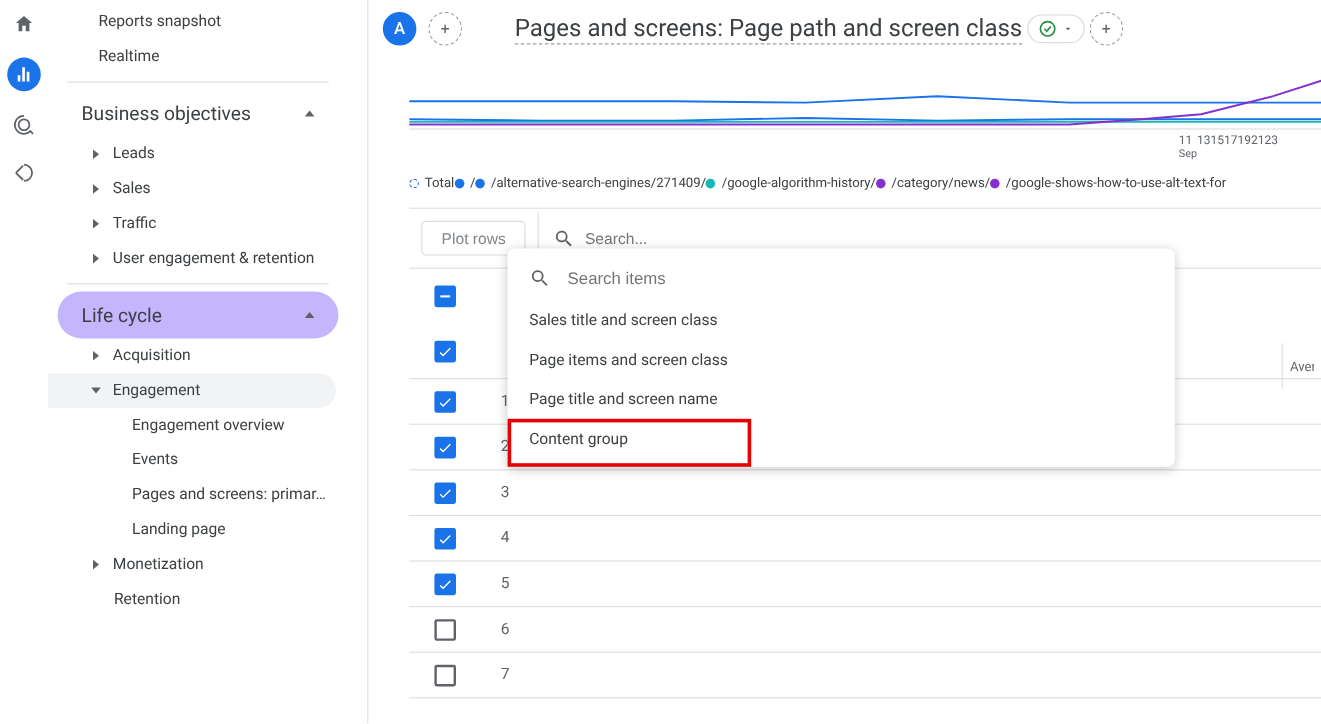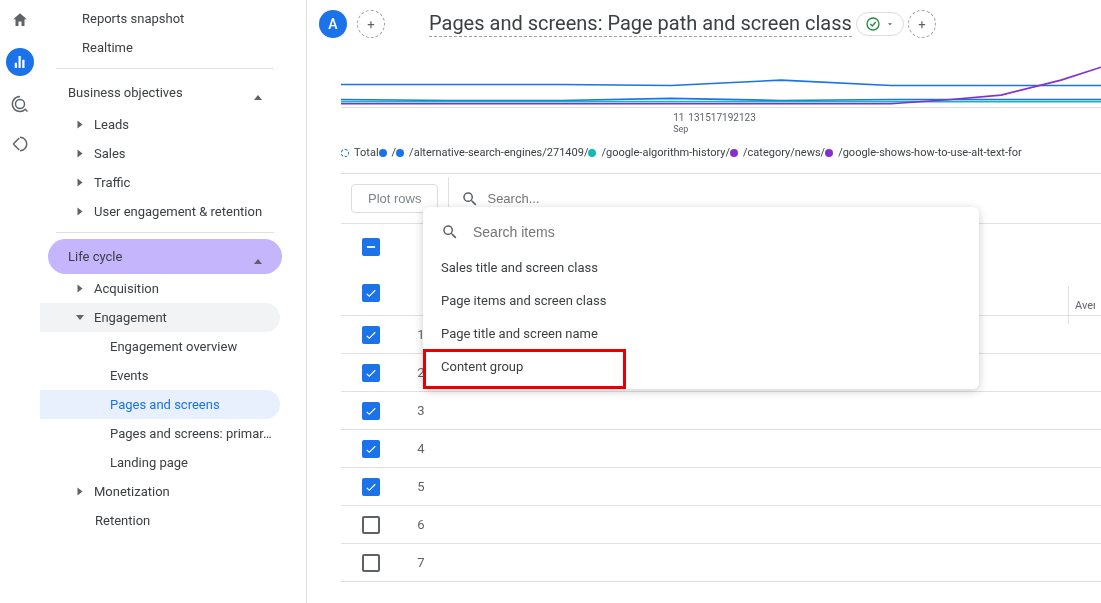--- a/index.html
+++ b/index.html
@@ -4,39 +4,39 @@
 <style>
   *{box-sizing:border-box;margin:0;padding:0}
   body{font-family:'Google Sans',Roboto,Arial,sans-serif;font-size:13px;color:#3c4043;background:#fff;width:1101px;height:603px;overflow:hidden;position:relative}
   .rail{position:absolute;left:0;top:0;width:40px;height:100%;display:flex;flex-direction:column;align-items:center;padding-top:8px;gap:16px}
   .rail-ic{width:24px;height:24px;display:flex;align-items:center;justify-content:center;border-radius:50%;color:#5f6368;cursor:pointer}
   .rail-ic.sel{background:#1a73e8;color:#fff;width:28px;height:28px}
   .rail-ic svg{width:18px;height:18px;fill:currentColor}
   .sidebar{position:absolute;left:40px;top:0;width:250px;height:100%;overflow-y:auto;padding:4px 0}
   .sb-item{padding:7px 12px 7px 24px;font-size:13px;color:#3c4043;cursor:pointer;display:flex;align-items:center}
   .sb-subsub{padding-left:70px;font-size:13px;color:#3c4043}
-  .sb-item.header{font-weight:400;padding:10px 20px;font-size:13px;display:flex;justify-content:space-between;align-items:flex-end;margin:0 8px;border-radius:20px}
+  .sb-item.header{font-weight:400;padding:10px 20px;font-size:16px;display:flex;justify-content:space-between;align-items:center;margin:0 8px;border-radius:20px}
   .sb-item.header.hl{background:#c4b5fd}
   .arrow{width:0;height:0;border-left:4px solid transparent;border-right:4px solid transparent;border-bottom:5px solid #5f6368;display:inline-block}
   .li-row{display:flex;align-items:center;padding:7px 12px 7px 36px;gap:10px}
   .li-row.exp .tri{transform:rotate(180deg)}
   .tri{width:0;height:0;border-left:4px solid transparent;border-right:4px solid transparent;border-bottom:5px solid #5f6368;transform:rotate(90deg);flex-shrink:0}
   .sb-sel{background:#e8f0fe;color:#1a73e8;border-radius:0 20px 20px 0;margin-right:10px}
   .sb-eng{background:#f1f3f4;border-radius:0 20px 20px 0;margin-right:10px}
   .divider{height:1px;background:#e0e0e0;margin:6px 16px}
   .main{position:absolute;left:306px;top:0;right:0;height:100%;border-left:1px solid #e0e0e0}
   .topbar{display:flex;align-items:center;padding:10px 12px;gap:10px}
   .avatar{width:28px;height:28px;border-radius:50%;background:#1a73e8;color:#fff;display:flex;align-items:center;justify-content:center;font-weight:500;font-size:14px}
   .dashed-circle{width:28px;height:28px;border-radius:50%;border:1px dashed #9aa0a6;display:flex;align-items:center;justify-content:center;color:#5f6368;cursor:pointer}
   .title-row{display:flex;align-items:center;gap:4px;margin-left:34px}
   .page-title{font-size:20px;color:#3c4043;border-bottom:1px dashed #9aa0a6;padding-bottom:1px}
   .check-chip{border:1px solid #dadce0;border-radius:14px;padding:3px 8px;display:flex;align-items:center;gap:4px;cursor:pointer}
   .chart{margin-left:34px;height:60px;position:relative;border-bottom:1px solid #e0e0e0}
   .chart svg{width:100%;height:60px}
-  .xlabels{display:flex;justify-content:center;padding:4px 49px 4px 36px;font-size:10px;color:#5f6368;margin-left:34px}
+  .xlabels{display:flex;justify-content:flex-end;padding:4px 36px 4px 36px;font-size:10px;color:#5f6368;margin-left:34px}
   .legend{display:flex;padding:8px 0 8px 34px;font-size:11px;color:#3c4043;align-items:center;flex-wrap:nowrap;overflow:hidden}
   .lg-item{display:flex;align-items:center;gap:5px;white-space:nowrap}
   .dot{width:8px;height:8px;border-radius:50%;flex-shrink:0}
   .dot.dashed{border:1px dashed #1a73e8;background:transparent}
   .tbl-area{margin-left:34px;margin-top:6px}
   .tbl-top{display:flex;align-items:center;border-top:1px solid #e0e0e0;border-bottom:1px solid #e0e0e0}
   .plot-btn{margin:10px;padding:6px 16px;border:1px solid #dadce0;background:#fff;border-radius:4px;color:#80868b;font-size:13px;cursor:pointer}
   .srch-cell{flex:1;border-left:1px solid #e0e0e0;display:flex;align-items:center;padding:0 12px;gap:8px;height:44px}
   .srch-cell input{border:none;outline:none;font-size:13px;flex:1;color:#5f6368}
   .tbl-row{display:flex;align-items:center;height:38px;border-bottom:1px solid #e0e0e0}
@@ -113,21 +113,20 @@
   <div class="li-row">
       <span class="tri"></span>
       <span>Acquisition</span>
     </div>
   <div class="li-row exp sb-eng">
       <span class="tri"></span>
       <span>Engagement</span>
     </div>
   <div class="sb-item sb-subsub">Engagement overview</div>
   <div class="sb-item sb-subsub">Events</div>
-  <div class="sb-item sb-subsub sb-sel">Pages and screens</div>
   <div class="sb-item sb-subsub">Pages and screens: primar…</div>
   <div class="sb-item sb-subsub">Landing page</div>
   <div class="li-row">
       <span class="tri"></span>
       <span>Monetization</span>
     </div>
   <div class="sb-item" style="padding-left:55px">Retention</div>
 </div>
 
 <div class="main">

